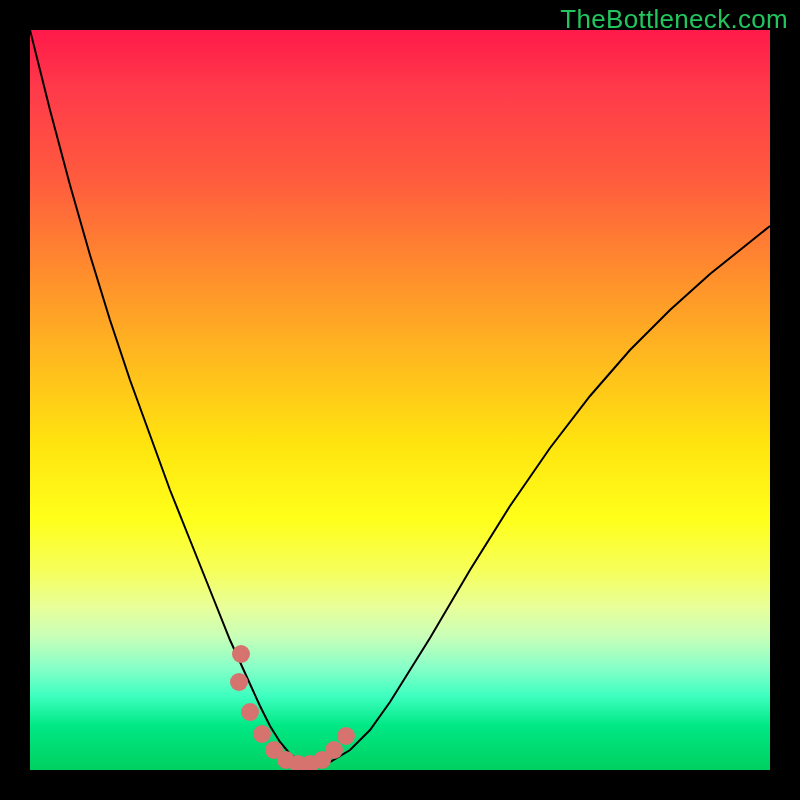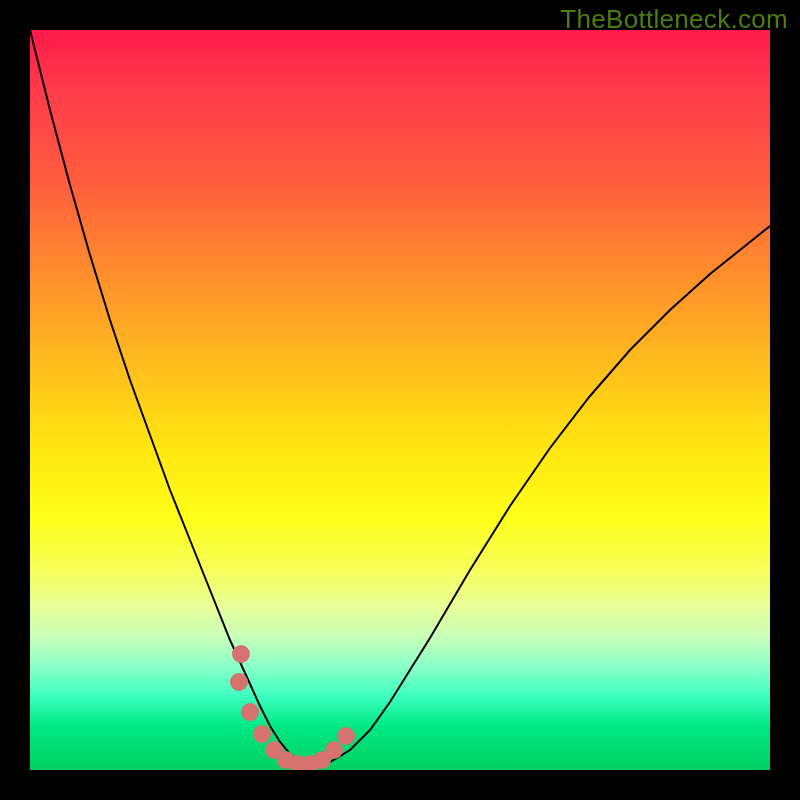--- a/index.html
+++ b/index.html
@@ -42,21 +42,21 @@
       #8affc8 86%,
       #3effc0 90%,
       #00e885 94%,
       #00d060 100%
     );
   }
   .watermark {
     position: absolute;
     top: 4px;
     right: 12px;
-    color: #4d7c0f;
+    color: #22c55e;
     font-size: 26px;
     font-weight: 400;
     letter-spacing: 0.3px;
     user-select: none;
   }
   svg.curve {
     position: absolute;
     inset: 0;
     width: 100%;
     height: 100%;

